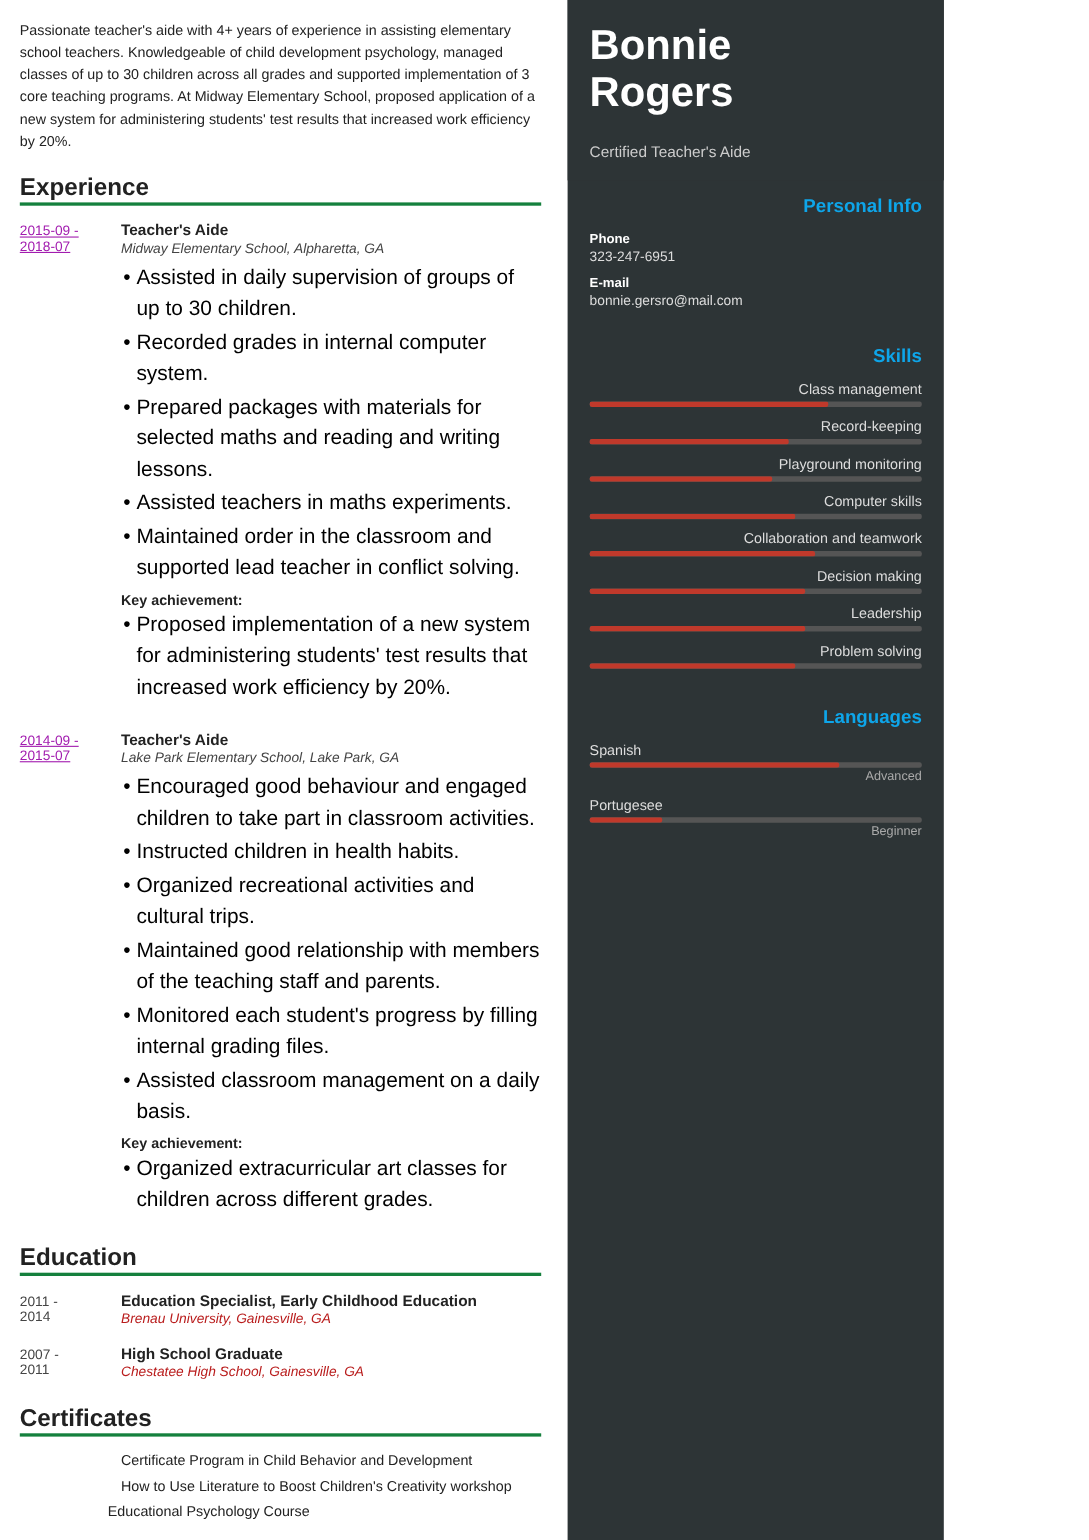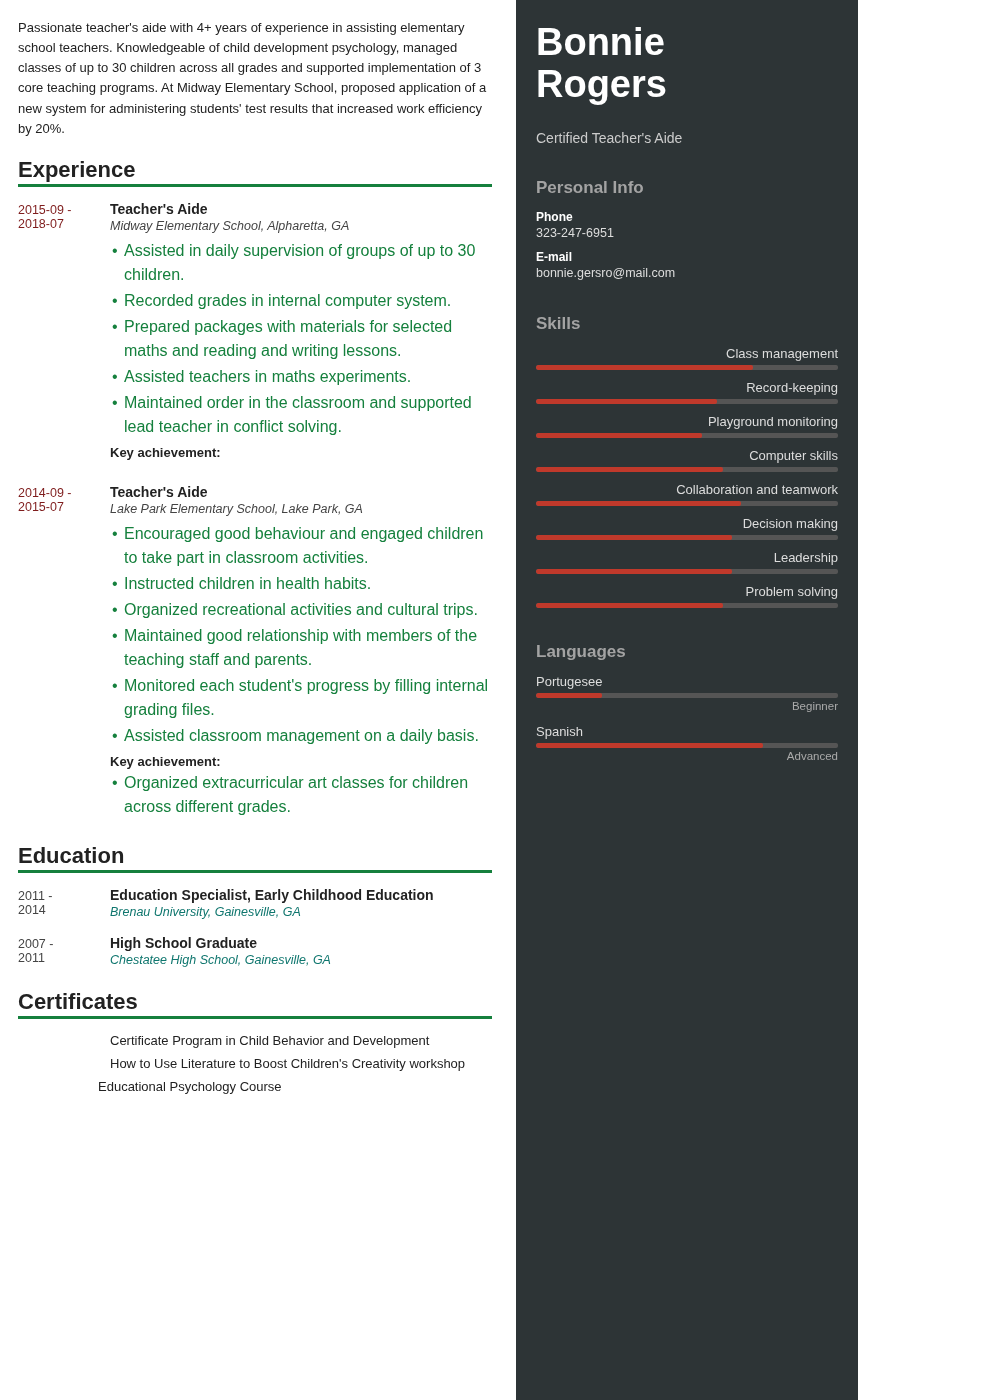--- a/index.html
+++ b/index.html
@@ -40,23 +40,24 @@
 
     .exp-row {
       display: flex;
       gap: 12px;
       margin-bottom: 22px;
     }
 
     .exp-date {
       min-width: 80px;
       font-size: 12.5px;
-      color: #7f1d1d;
+      color: #a21caf;
       padding-top: 2px;
       flex-shrink: 0;
+      text-decoration: underline;
     }
 
     .exp-content { flex: 1; }
 
     .exp-title {
       font-size: 14px;
       font-weight: bold;
       color: #222;
       margin-bottom: 2px;
     }
@@ -69,24 +70,24 @@
     }
 
     .exp-bullets {
       list-style: none;
       padding-left: 0;
     }
 
     .exp-bullets li {
       position: relative;
       padding-left: 14px;
-      font-size: 16px;
+      font-size: 19px;
       line-height: 1.5;
       margin-bottom: 2px;
-      color: #15803d;
+      color: #000000;
     }
 
     .exp-bullets li::before {
       content: "•";
       position: absolute;
       left: 2px;
       top: 0;
     }
 
     .key-achievement {
@@ -114,21 +115,21 @@
 
     .edu-title {
       font-size: 14px;
       font-weight: bold;
       color: #222;
       margin-bottom: 2px;
     }
 
     .edu-org {
       font-style: italic;
-      color: #0f766e;
+      color: #b91c1c;
       font-size: 12.5px;
     }
 
     .cert-item {
       font-size: 13px;
       color: #222;
       margin-bottom: 8px;
       padding-left: 0;
     }
 
@@ -160,22 +161,23 @@
       font-weight: normal;
     }
 
     .sidebar-section {
       padding: 14px 20px 10px 20px;
     }
 
     .sidebar-section-title {
       font-size: 17px;
       font-weight: bold;
-      color: #a3a3a3;
+      color: #0ea5e9;
       margin-bottom: 12px;
+      text-align: right;
     }
 
     .info-label {
       font-size: 12px;
       font-weight: bold;
       color: #fff;
       margin-bottom: 2px;
     }
 
     .info-value {
@@ -244,20 +246,23 @@
             <div class="exp-title">Teacher's Aide</div>
             <div class="exp-org">Midway Elementary School, Alpharetta, GA</div>
             <ul class="exp-bullets">
               <li>Assisted in daily supervision of groups of up to 30 children.</li>
               <li>Recorded grades in internal computer system.</li>
               <li>Prepared packages with materials for selected maths and reading and writing lessons.</li>
               <li>Assisted teachers in maths experiments.</li>
               <li>Maintained order in the classroom and supported lead teacher in conflict solving.</li>
             </ul>
             <div class="key-achievement">Key achievement:</div>
+            <ul class="exp-bullets">
+              <li>Proposed implementation of a new system for administering students' test results that increased work efficiency by 20%.</li>
+            </ul>
           </div>
         </div>
         <div class="exp-row">
           <div class="exp-date" style="white-space: pre-line;">2014-09 -
 2015-07</div>
           <div class="exp-content">
             <div class="exp-title">Teacher's Aide</div>
             <div class="exp-org">Lake Park Elementary School, Lake Park, GA</div>
             <ul class="exp-bullets">
               <li>Encouraged good behaviour and engaged children to take part in classroom activities.</li>
@@ -389,29 +394,29 @@
             <div class="skill-bar-fill" style="width: 62%;"></div>
           </div>
         </div>
       </div>
   </div>
 
   <div class="sidebar-section">
     <div class="sidebar-section-title">Languages</div>
     <div id="languages-list">
         <div class="lang-item">
+          <div class="lang-name">Spanish</div>
+          <div class="skill-bar-bg">
+            <div class="skill-bar-fill" style="width: 75%;"></div>
+          </div>
+          <div class="lang-level">Advanced</div>
+        </div>
+        <div class="lang-item">
           <div class="lang-name">Portugesee</div>
           <div class="skill-bar-bg">
             <div class="skill-bar-fill" style="width: 22%;"></div>
           </div>
           <div class="lang-level">Beginner</div>
         </div>
-        <div class="lang-item">
-          <div class="lang-name">Spanish</div>
-          <div class="skill-bar-bg">
-            <div class="skill-bar-fill" style="width: 75%;"></div>
-          </div>
-          <div class="lang-level">Advanced</div>
-        </div>
       </div>
   </div>
 
 </div>
 
 </body></html>

